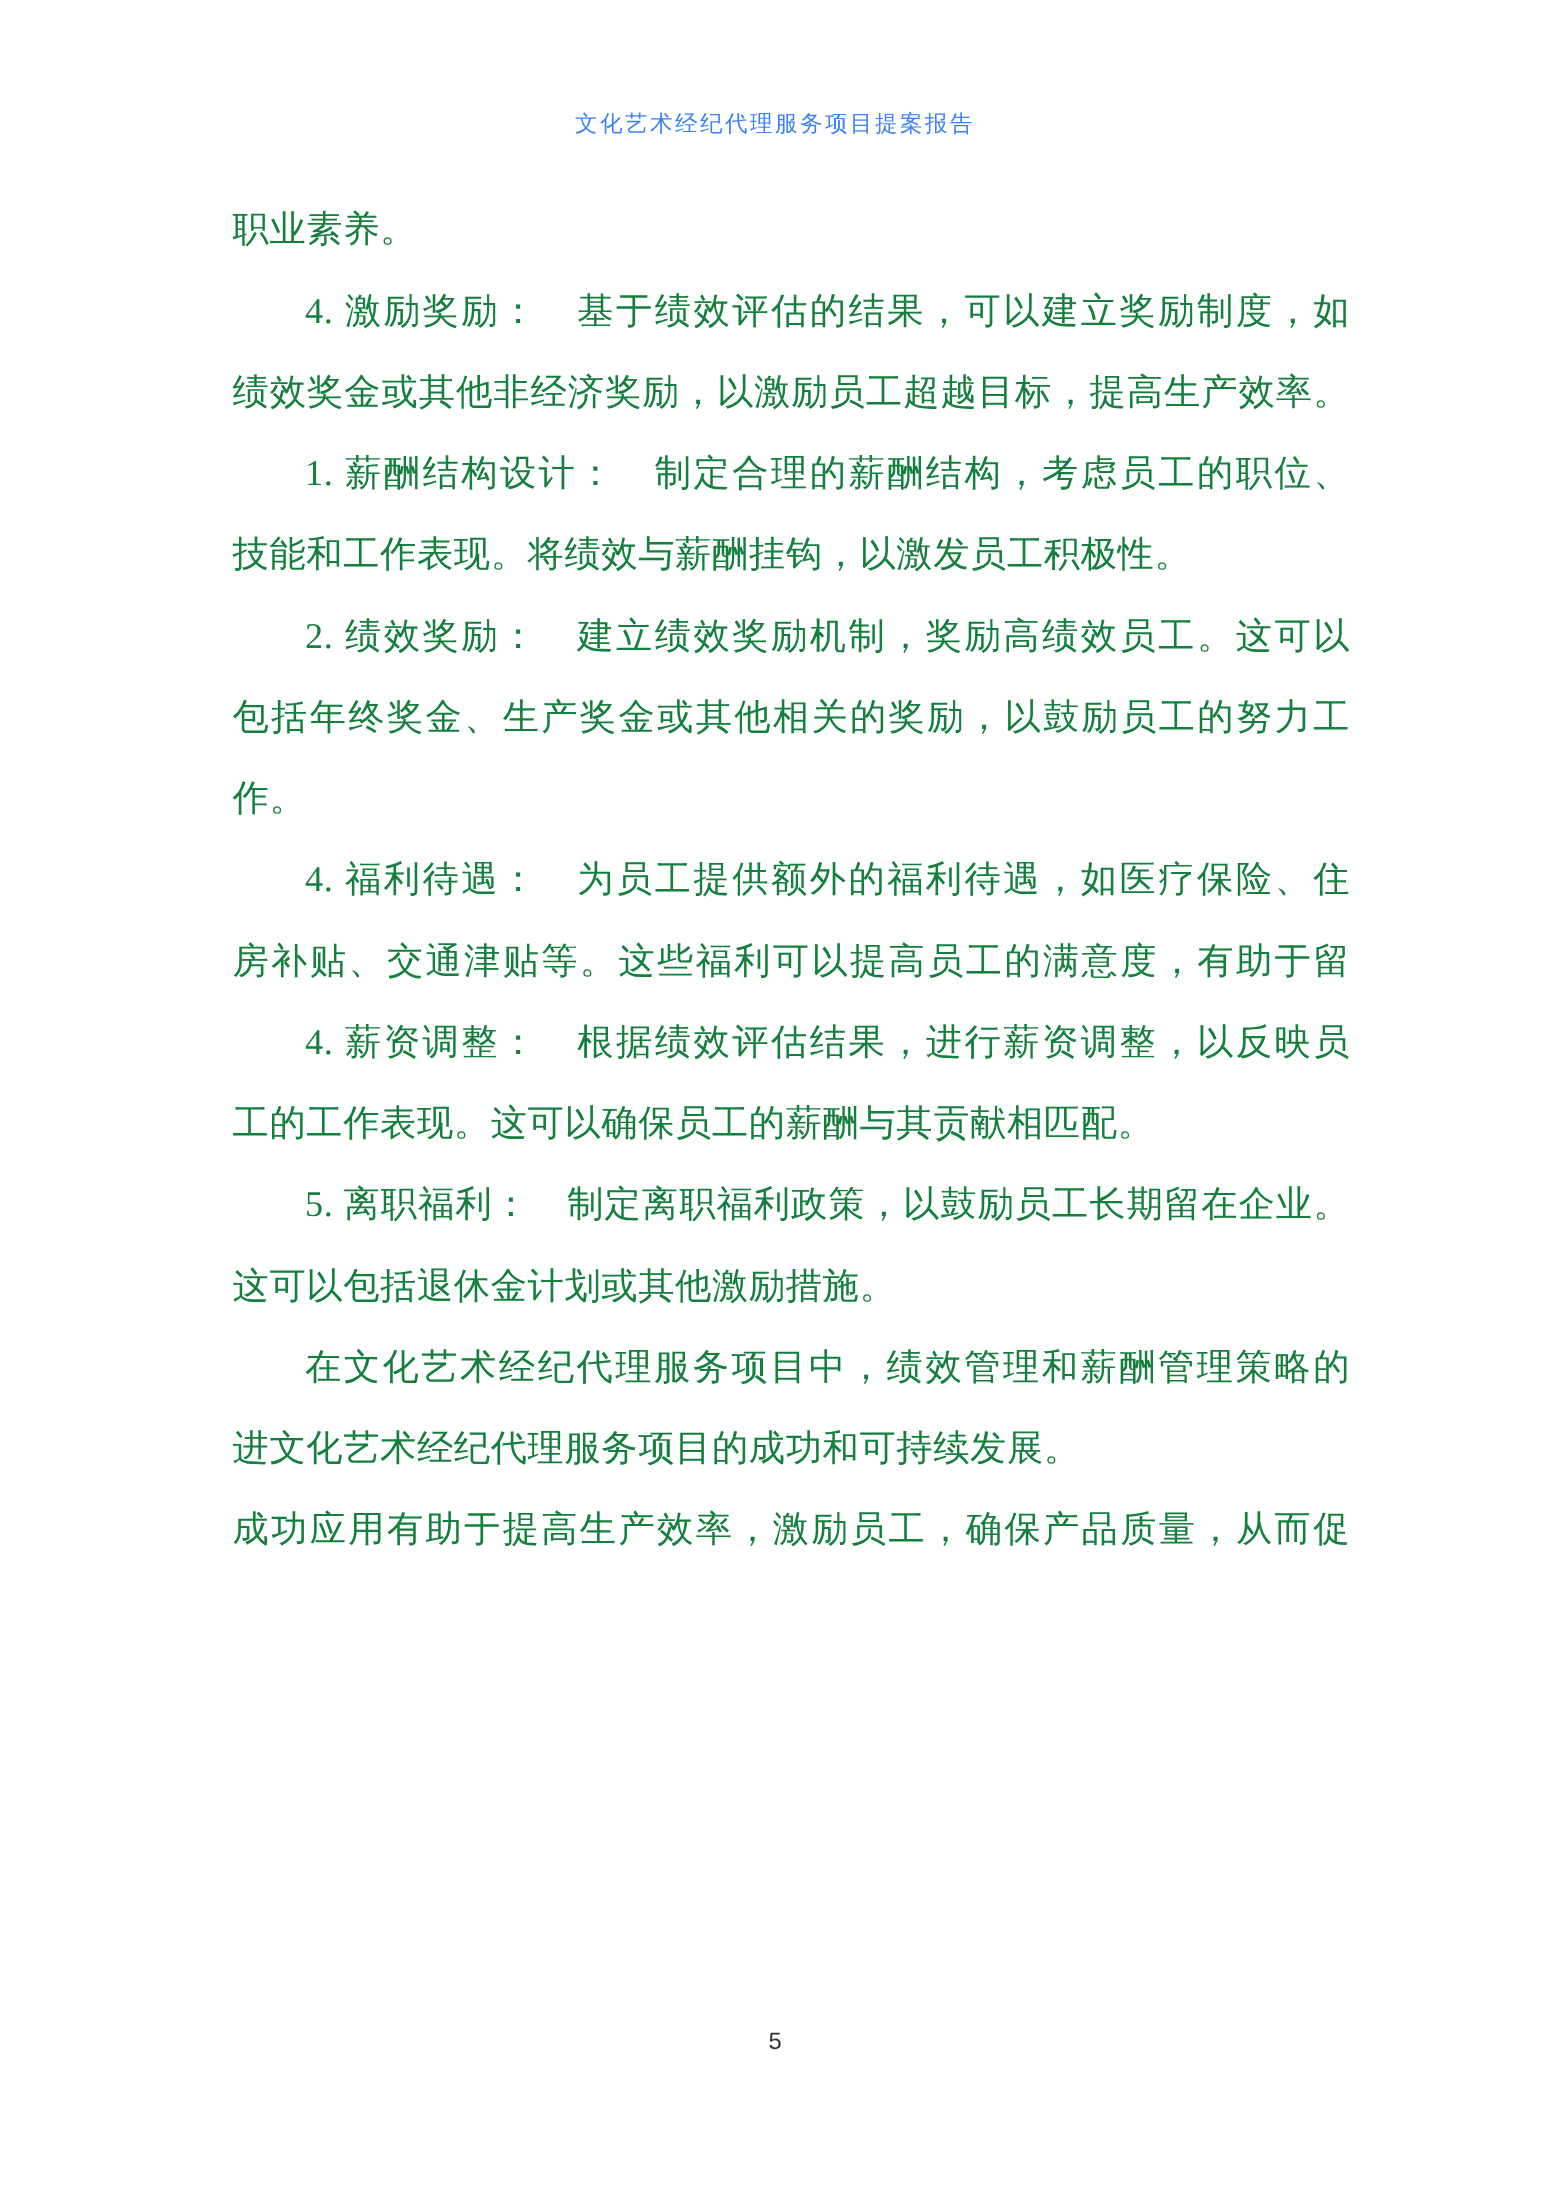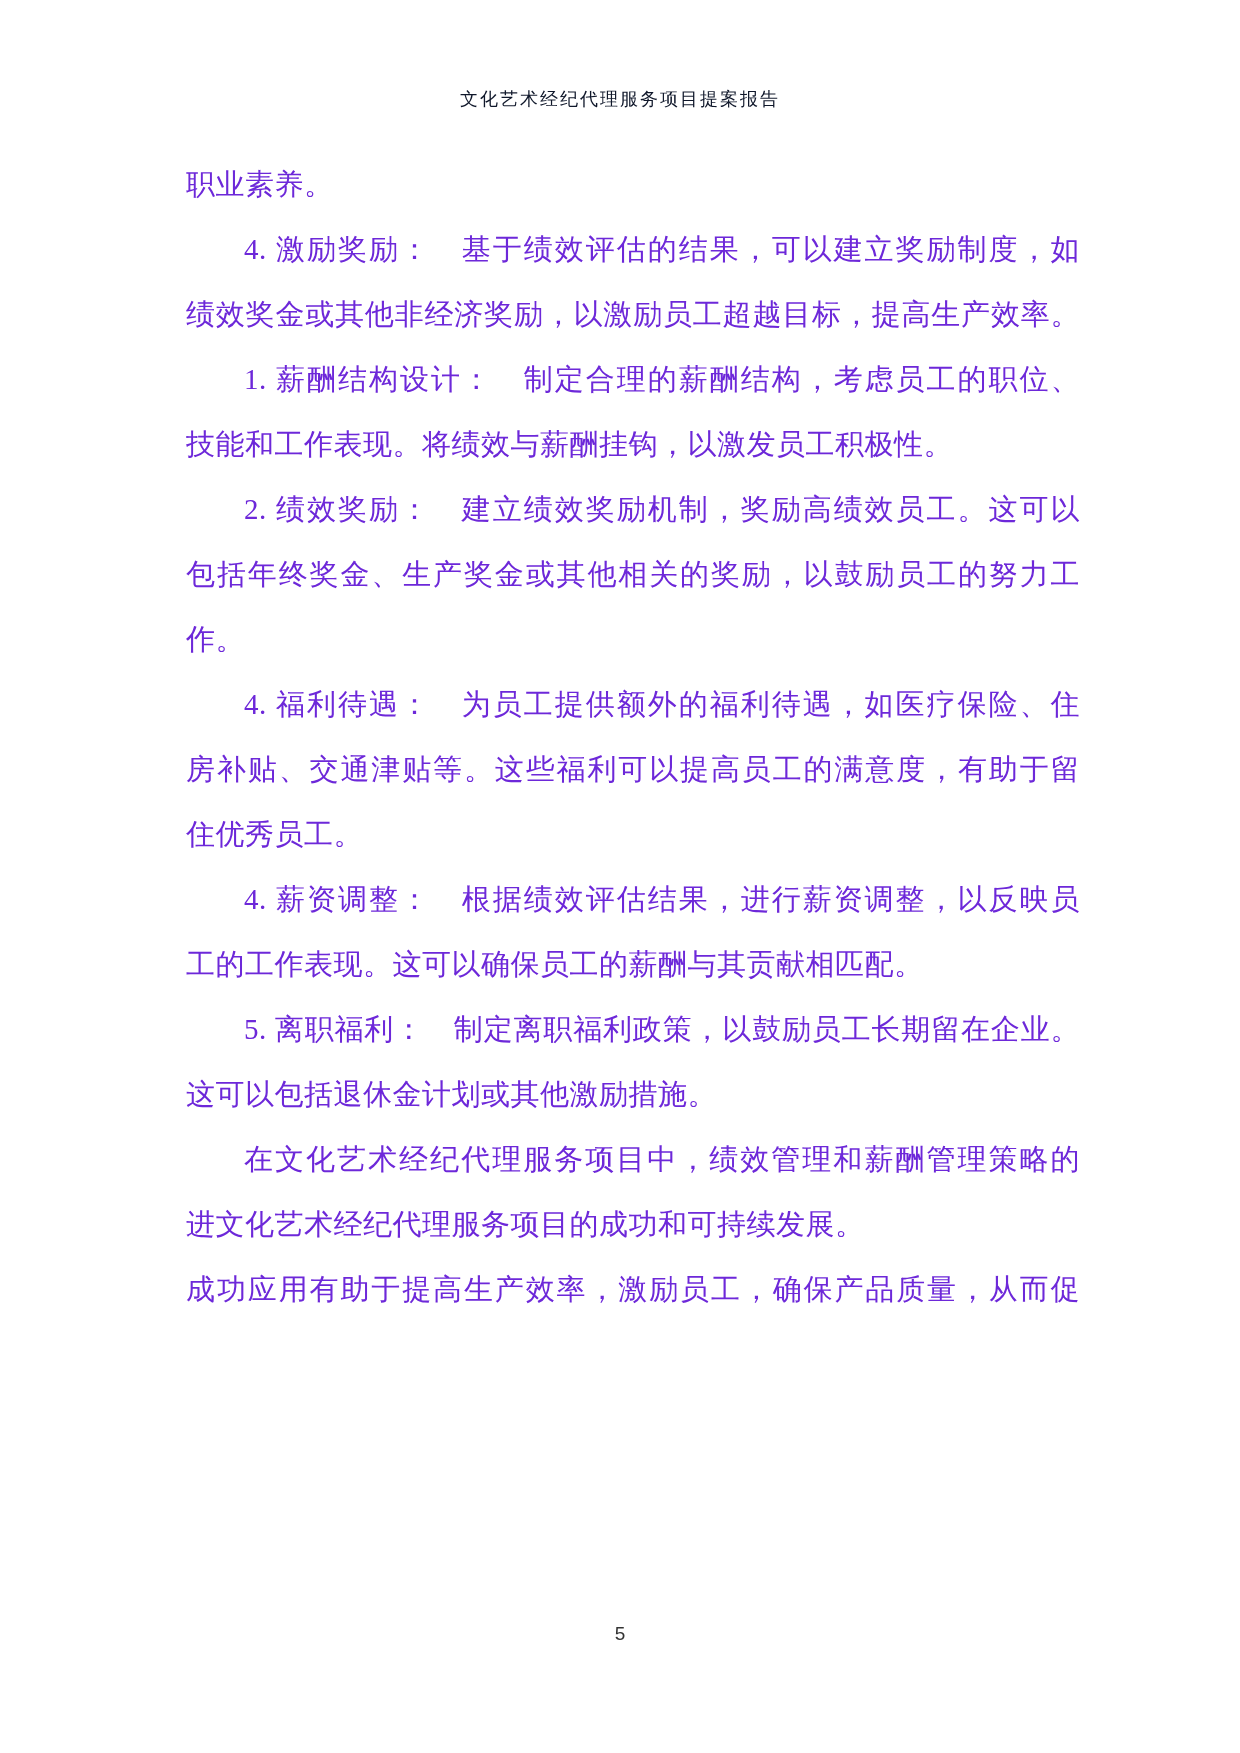--- a/index.html
+++ b/index.html
@@ -18,36 +18,36 @@
   }
   .running-header {
     position: absolute;
     top: 88px;
     left: 0;
     width: 100%;
     text-align: center;
     font-size: 18px;
     line-height: 22px;
     letter-spacing: 2px;
-    color: #0f172a;
+    color: #3b82f6;
     font-weight: normal;
   }
   .doc-body {
     position: absolute;
     top: 152px;
     left: 186px;
     width: 894px;
   }
   .line {
     height: 65px;
     line-height: 65px;
     font-size: 29px;
     letter-spacing: 0.5px;
     white-space: pre;
-    color: #6d28d9;
+    color: #15803d;
     font-family: Liberation Serif, serif;
   }
   .line.indent {
     padding-left: 58px;
   }
   .line.just {
     white-space: normal;
   }
   .line.just .line-text {
     display: inline-block;
@@ -79,21 +79,20 @@
       <div class="line"><span class="line-text">职业素养。</span></div>
       <div class="line indent just"><span class="line-text">4. 激励奖励：　基于绩效评估的结果，可以建立奖励制度，如</span></div>
       <div class="line just"><span class="line-text">绩效奖金或其他非经济奖励，以激励员工超越目标，提高生产效率。</span></div>
       <div class="line indent just"><span class="line-text">1. 薪酬结构设计：　制定合理的薪酬结构，考虑员工的职位、</span></div>
       <div class="line"><span class="line-text">技能和工作表现。将绩效与薪酬挂钩，以激发员工积极性。</span></div>
       <div class="line indent just"><span class="line-text">2. 绩效奖励：　建立绩效奖励机制，奖励高绩效员工。这可以</span></div>
       <div class="line just"><span class="line-text">包括年终奖金、生产奖金或其他相关的奖励，以鼓励员工的努力工</span></div>
       <div class="line"><span class="line-text">作。</span></div>
       <div class="line indent just"><span class="line-text">4. 福利待遇：　为员工提供额外的福利待遇，如医疗保险、住</span></div>
       <div class="line just"><span class="line-text">房补贴、交通津贴等。这些福利可以提高员工的满意度，有助于留</span></div>
-      <div class="line"><span class="line-text">住优秀员工。</span></div>
       <div class="line indent just"><span class="line-text">4. 薪资调整：　根据绩效评估结果，进行薪资调整，以反映员</span></div>
       <div class="line"><span class="line-text">工的工作表现。这可以确保员工的薪酬与其贡献相匹配。</span></div>
       <div class="line indent just"><span class="line-text">5. 离职福利：　制定离职福利政策，以鼓励员工长期留在企业。</span></div>
       <div class="line"><span class="line-text">这可以包括退休金计划或其他激励措施。</span></div>
       <div class="line indent just"><span class="line-text">在文化艺术经纪代理服务项目中，绩效管理和薪酬管理策略的</span></div>
       <div class="line"><span class="line-text">进文化艺术经纪代理服务项目的成功和可持续发展。</span></div>
       <div class="line just"><span class="line-text">成功应用有助于提高生产效率，激励员工，确保产品质量，从而促</span></div>
     </div>
 
   <div class="page-number">5</div>

